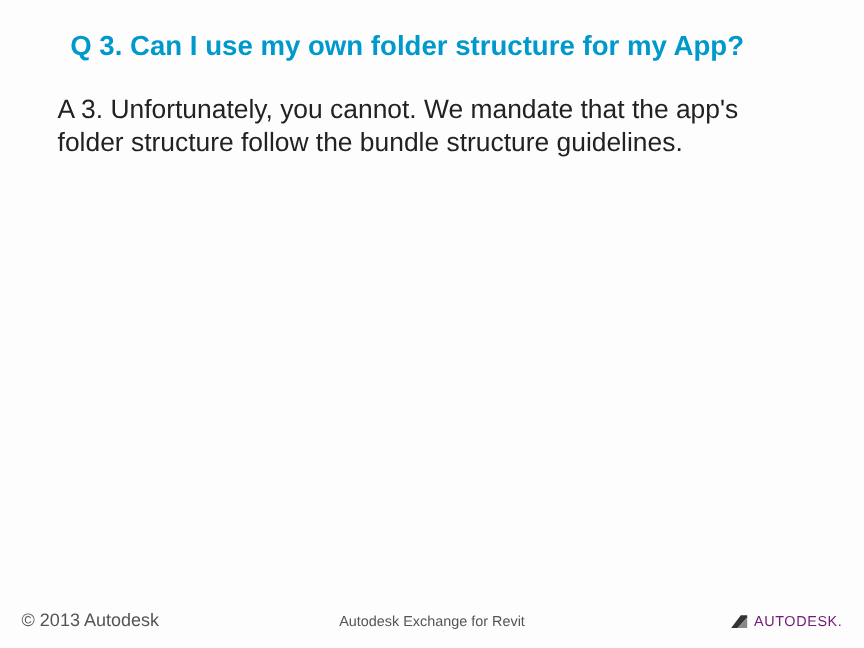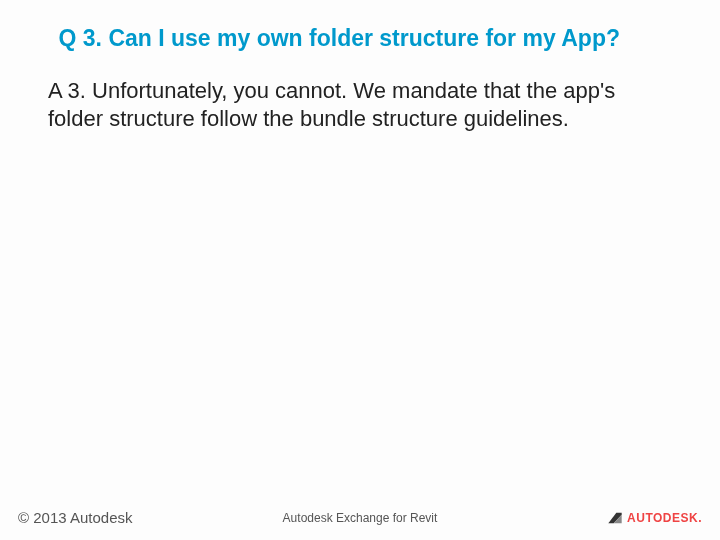--- a/index.html
+++ b/index.html
@@ -62,23 +62,23 @@
       display: flex;
       align-items: center;
       gap: 4px;
     }
     .logo-icon {
       width: 16px;
       height: 16px;
     }
     .logo-text {
       font-size: 12px;
-      font-weight: 700;
+      font-weight: 400;
       letter-spacing: 0.5px;
-      color: #ef4444;
+      color: #701a75;
     }
   </style>
 </head>
 <body>
 
 <div class="slide">
   <h1 class="question">Q 3. Can I use my own folder structure for my App?</h1>
   <p class="answer">A 3. Unfortunately, you cannot. We mandate that the app's folder structure follow the bundle structure guidelines.</p>
 
   <div class="footer">

